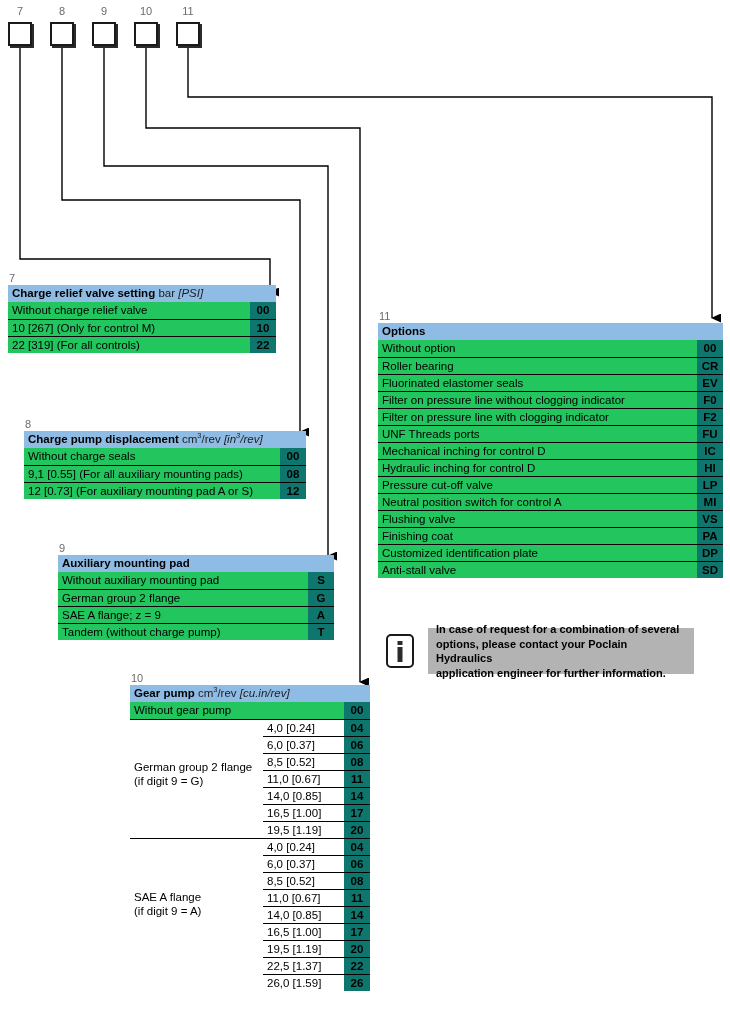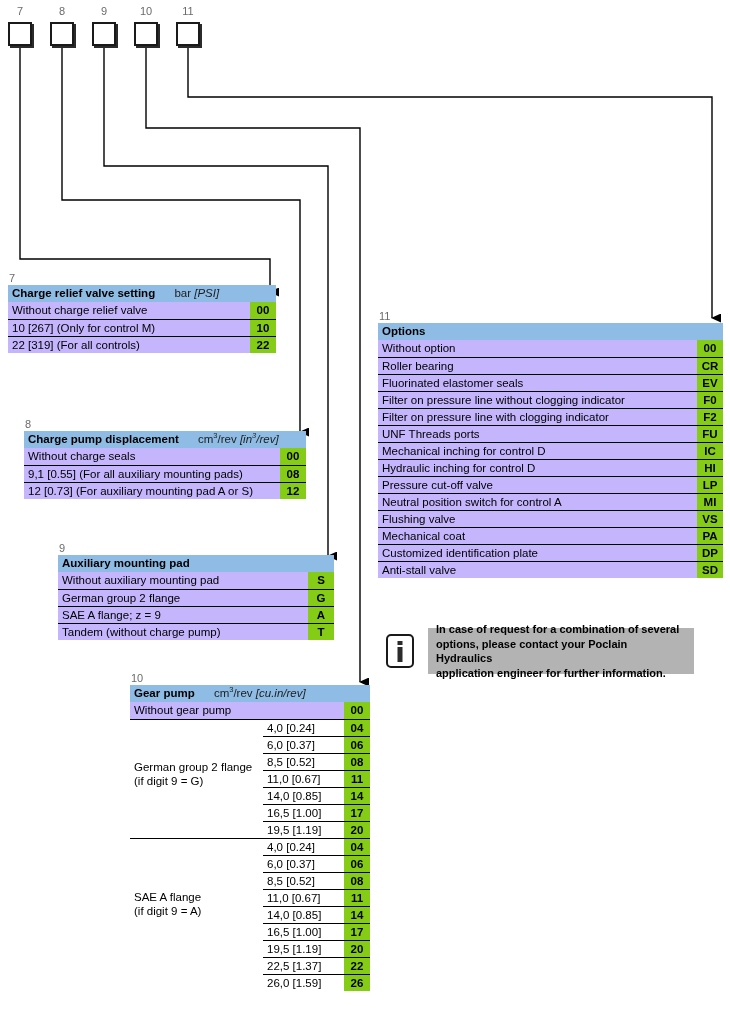--- a/index.html
+++ b/index.html
@@ -30,32 +30,32 @@
     font-size:11px;color:#6b6b6b;line-height:12px;
     margin-bottom:1px;padding-left:1px;
   }
   .row{display:flex;align-items:stretch;width:100%;box-sizing:border-box;}
   .hdr{
     background:#8fbce4;height:17px;line-height:17px;
     font-size:11.5px;padding-left:4px;box-sizing:border-box;
     white-space:nowrap;overflow:hidden;
   }
   .hdr b{font-weight:bold;}
-  .hdr .unit{font-weight:normal;color:#1d1d1d;padding-left:16px;}
+  .hdr .unit{font-weight:normal;color:#1d1d1d;}
   .hdr .unit i{font-style:italic;}
   .lbl{
     flex:1;height:17px;line-height:17px;font-size:11.5px;
     padding-left:4px;box-sizing:border-box;
     border-top:1px solid #000;white-space:nowrap;overflow:hidden;
-    background:#c4b5fd;
+    background:#22c55e;
   }
   .lbl.noline{border-top:none;}
   .code{
     width:26px;min-width:26px;height:17px;line-height:17px;
-    background:#84cc16;color:#000;font-size:11.5px;font-weight:bold;
+    background:#0f766e;color:#000;font-size:11.5px;font-weight:bold;
     text-align:center;border-top:1px solid #000;box-sizing:border-box;
   }
   .code.noline{border-top:none;}
   .code.blank{background:#8fbce4;border-top:none;}
   sup{font-size:7.5px;vertical-align:super;line-height:0;}
 
   
   .sub{display:flex;width:100%;}
   .sub .left{width:133px;min-width:133px;box-sizing:border-box;}
   .sub .mid{
@@ -355,21 +355,21 @@
     </div>
     <div class="row">
       <div class="lbl">Neutral position switch for control A</div>
       <div class="code">MI</div>
     </div>
     <div class="row">
       <div class="lbl">Flushing valve</div>
       <div class="code">VS</div>
     </div>
     <div class="row">
-      <div class="lbl">Mechanical coat</div>
+      <div class="lbl">Finishing coat</div>
       <div class="code">PA</div>
     </div>
     <div class="row">
       <div class="lbl">Customized identification plate</div>
       <div class="code">DP</div>
     </div>
     <div class="row">
       <div class="lbl">Anti-stall valve</div>
       <div class="code">SD</div>
     </div>

